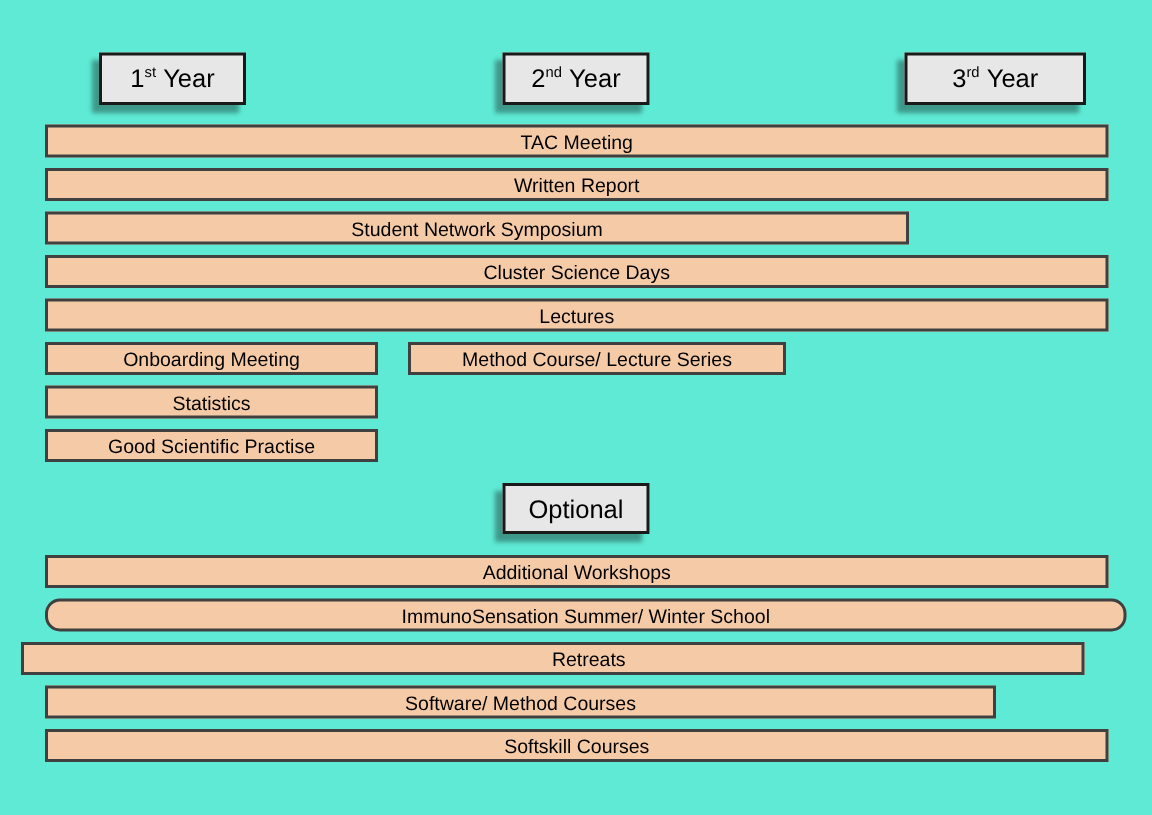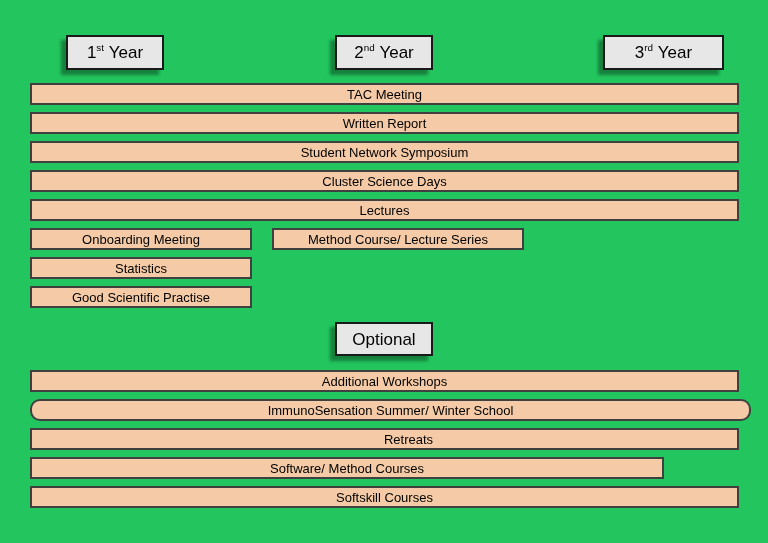--- a/index.html
+++ b/index.html
@@ -1,20 +1,20 @@
 <!DOCTYPE html>
 <html><head>
 <meta charset="utf-8">
 <style>
   html, body { margin: 0; padding: 0; background: #ffffff; }
   .slide {
     position: relative;
     width: 768px;
     height: 543px;
-    background: #22c55e;
+    background: #5eead4;
     font-family: "Liberation Sans", sans-serif;
     overflow: hidden;
     color: #000;
   }
   .bar {
     position: absolute;
     height: 22px;
     background: #F5CBA7;
     border: 2px solid #404040;
     box-sizing: border-box;
@@ -55,33 +55,33 @@
   </div>
   <div class="gray-box" style="left:335px; top:35px; width:98px; height:35px;">
     <span><span>2</span><sup>nd</sup><span class="word-gap">Year</span></span>
   </div>
   <div class="gray-box" style="left:603px; top:35px; width:121px; height:35px;">
     <span><span>3</span><sup>rd</sup><span class="word-gap">Year</span></span>
   </div>
 
   <div class="bar" style="left:30px; top:83px;  width:709px;">TAC Meeting</div>
   <div class="bar" style="left:30px; top:112px; width:709px;">Written Report</div>
-  <div class="bar" style="left:30px; top:141px; width:709px;">Student Network Symposium</div>
+  <div class="bar" style="left:30px; top:141px; width:576px;">Student Network Symposium</div>
   <div class="bar" style="left:30px; top:170px; width:709px;">Cluster Science Days</div>
   <div class="bar" style="left:30px; top:199px; width:709px;">Lectures</div>
 
   <div class="bar" style="left:30px; top:228px; width:222px;">Onboarding Meeting</div>
   <div class="bar" style="left:30px; top:257px; width:222px;">Statistics</div>
   <div class="bar" style="left:30px; top:286px; width:222px;">Good Scientific Practise</div>
 
   <div class="bar" style="left:272px; top:228px; width:252px;">Method Course/ Lecture Series</div>
 
   <div class="gray-box" style="left:335px; top:322px; width:98px; height:34px;">
     <span>Optional</span>
   </div>
 
   <div class="bar" style="left:30px; top:370px; width:709px;">Additional Workshops</div>
   <div class="bar" style="left:30px; top:399px; width:721px;border-radius:10px;">ImmunoSensation Summer/ Winter School</div>
-  <div class="bar" style="left:30px; top:428px; width:709px;padding-left:48px;">Retreats</div>
+  <div class="bar" style="left:14px; top:428px; width:709px;padding-left:48px;">Retreats</div>
   <div class="bar" style="left:30px; top:457px; width:634px;">Software/ Method Courses</div>
   <div class="bar" style="left:30px; top:486px; width:709px;">Softskill Courses</div>
 
 </div>
 
 </body></html>

